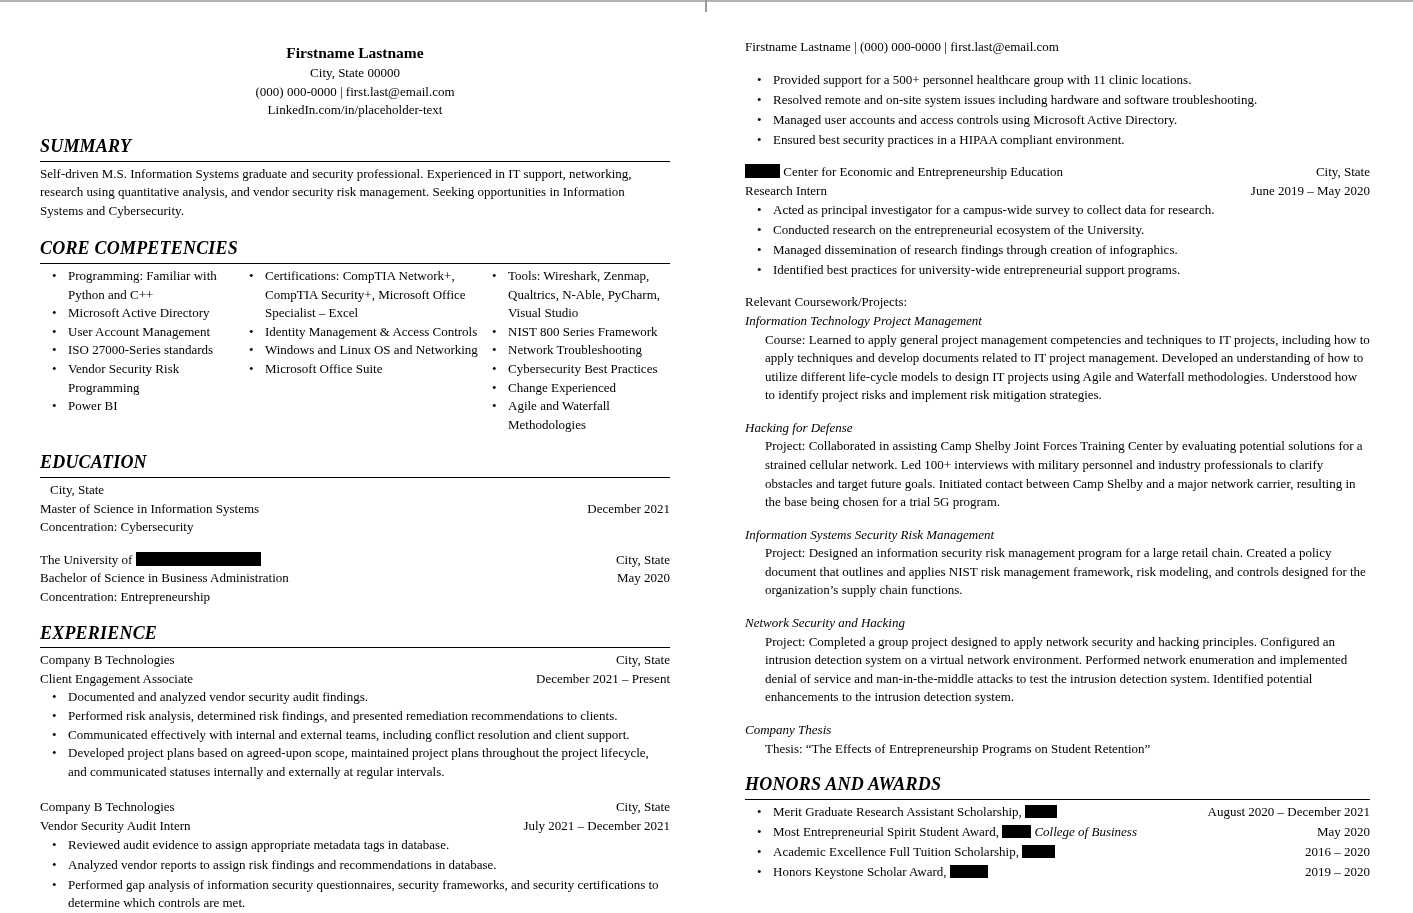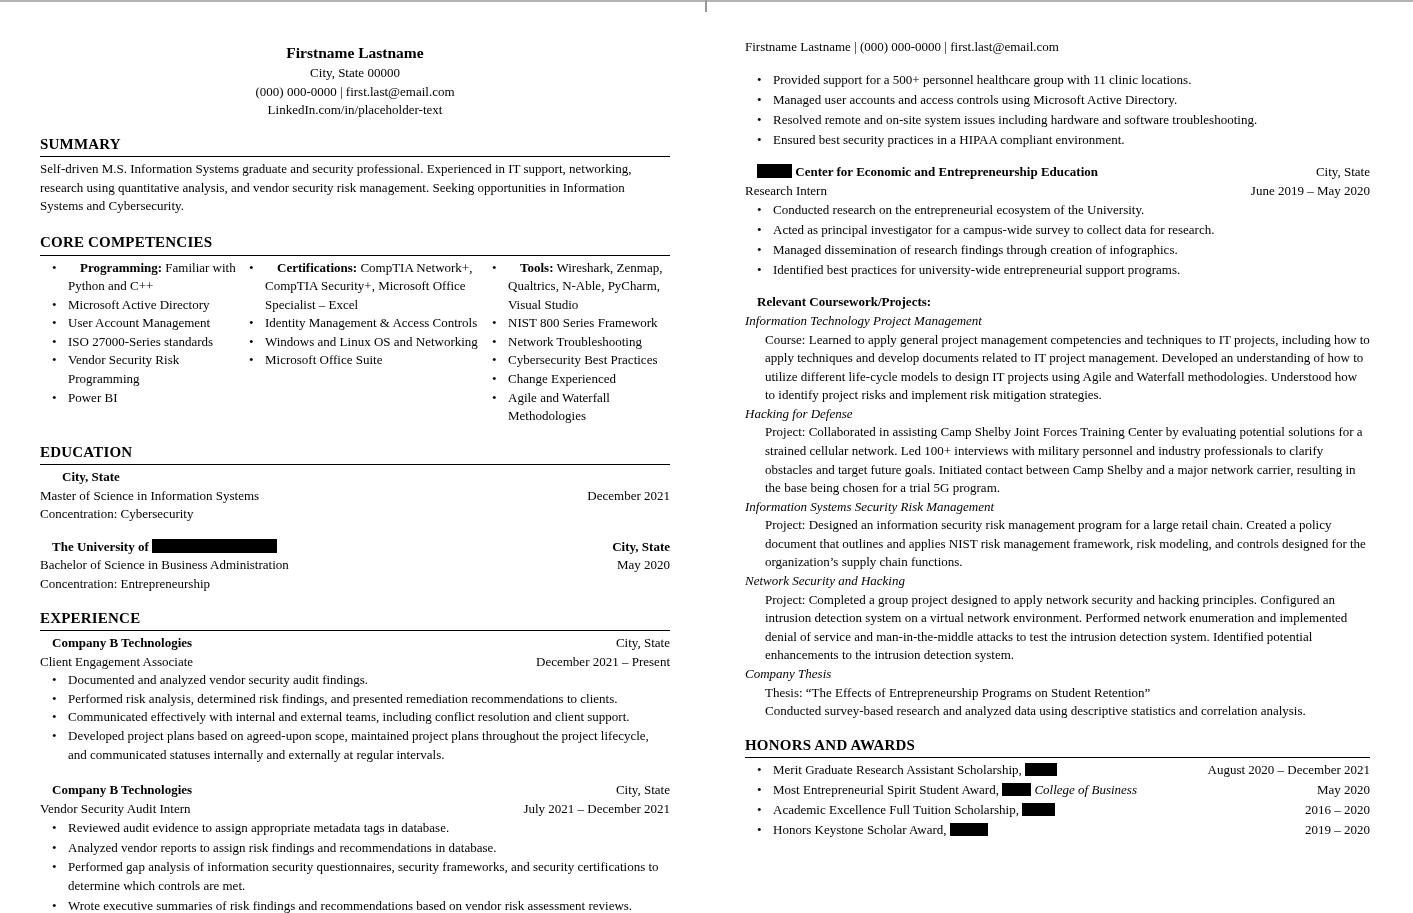--- a/index.html
+++ b/index.html
@@ -8,27 +8,27 @@
     font-family:"Liberation Serif", serif; font-size:13px; line-height:1.43;
   }
   .sheet { position:relative; display:flex; width:1413px; height:913px; }
   .sheet::before { content:""; position:absolute; top:0; left:0; right:0; height:2px; background:#b3b3b3; }
   .sheet::after  { content:""; position:absolute; top:0; left:705px; width:2px; height:12px; background:#9a9a9a; }
   .page { box-sizing:border-box; overflow:hidden; }
   .page1 { width:706px; padding:42px 36px 12px 40px; }
   .page2 { width:707px; padding:38px 43px 0 39px; }
 
   .center { text-align:center; }
-  .b { font-weight:bold;margin-left:12px; }
+  .b { font-weight:normal; }
   .i { font-style:italic; }
   .name { font-size:15.5px; font-weight:bold; }
 
   h2.sec {
-    font-size:15px; font-weight:bold; margin:0 0 3px 0; padding:0 0 1px 0;
-    border-bottom:1.5px solid #000; letter-spacing:.2px;
+    font-size:18px; font-weight:bold; margin:0 0 3px 0; padding:0 0 1px 0;
+    border-bottom:1.5px solid #000; letter-spacing:.2px;font-style:italic;
   }
   .section { margin-top:16px; }
   .section.tight { margin-top:14px; }
   p { margin:0; }
 
   
   ul.bl { list-style:none; margin:0; padding:0; }
   ul.bl li { position:relative; padding-left:28px; }
   ul.bl li::before { content:"\2022"; position:absolute; left:12px; top:0; }
 
@@ -46,21 +46,21 @@
   .job { margin-top:17px; }
   .job ul.bl li { margin-top:1px; }
 
   
   .rd { display:inline-block; background:#000; height:13px; vertical-align:-2px; }
   .rd.tall { height:14px; }
 
   
   .p2head { margin-bottom:14px; }
   ul.bl.sp li { margin-bottom:1.5px; }
-  .course { }
+  .course { margin-top:14px; }
   .course .cbody { padding-left:20px; }
   .honors li { display:flex; margin-bottom:1.5px; }
   .honors li .lt { flex:1; }
   .honors li .rt { text-align:right; white-space:nowrap; padding-left:10px; }
 </style>
 </head>
 <body>
 
 <div class="sheet">
 
@@ -179,40 +179,40 @@
 
     </div>
   </div>
 
   <div class="page page2">
 
     <div class="p2head">Firstname Lastname | (000) 000-0000 | first.last@email.com</div>
 
     <ul class="bl sp">
       <li>Provided support for a 500+ personnel healthcare group with 11 clinic locations.</li>
+      <li>Resolved remote and on-site system issues including hardware and software troubleshooting.</li>
       <li>Managed user accounts and access controls using Microsoft Active Directory.</li>
-      <li>Resolved remote and on-site system issues including hardware and software troubleshooting.</li>
       <li>Ensured best security practices in a HIPAA compliant environment.</li>
     </ul>
 
     <div class="entry">
       <div class="row">
         <div class="lt b">
           <span class="rd tall" style="width:35px"></span>
           <span>Center for Economic and Entrepreneurship Education</span>
         </div>
         <div class="rt">City, State</div>
       </div>
       <div class="row">
         <div class="lt">Research Intern</div>
         <div class="rt">June 2019 – May 2020</div>
       </div>
       <ul class="bl sp">
+        <li>Acted as principal investigator for a campus-wide survey to collect data for research.</li>
         <li>Conducted research on the entrepreneurial ecosystem of the University.</li>
-        <li>Acted as principal investigator for a campus-wide survey to collect data for research.</li>
         <li>Managed dissemination of research findings through creation of infographics.</li>
         <li>Identified best practices for university-wide entrepreneurial support programs.</li>
       </ul>
     </div>
 
     <div class="section tight">
       <div class="b">Relevant Coursework/Projects:</div>
 
       <div>
         <div class="i">Information Technology Project Management</div>
@@ -230,21 +230,20 @@
       </div>
 
       <div class="course">
         <div class="i">Network Security and Hacking</div>
         <p class="cbody" style="padding-left:20px">Project: Completed a group project designed to apply network security and hacking principles. Configured an intrusion detection system on a virtual network environment. Performed network enumeration and implemented denial of service and man-in-the-middle attacks to test the intrusion detection system. Identified potential enhancements to the intrusion detection system.</p>
       </div>
 
       <div class="course">
         <div class="i">Company Thesis</div>
         <div style="padding-left:20px">Thesis: “The Effects of Entrepreneurship Programs on Student Retention”</div>
-        <div style="padding-left:20px">Conducted survey-based research and analyzed data using descriptive statistics and correlation analysis.</div>
       </div>
     </div>
 
     <div class="section tight">
       <h2 class="sec">HONORS AND AWARDS</h2>
       <ul class="bl honors">
         <li>
           <span class="lt"><span>Merit Graduate Research Assistant Scholarship,</span> <span class="rd" style="width:32px"></span></span>
           <span class="rt">August 2020 – December 2021</span>
         </li>

